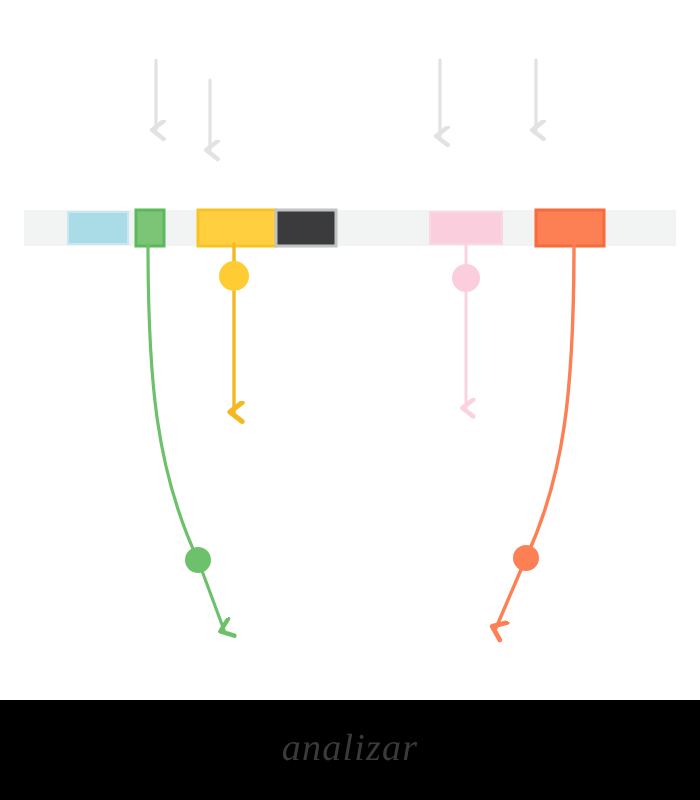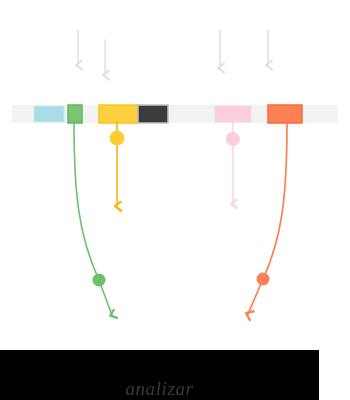--- a/index.html
+++ b/index.html
@@ -20,25 +20,25 @@
     left: 0;
     top: 0;
     width: 350px;
     height: 400px;
     display: block;
   }
   #footer {
     position: absolute;
     left: 0;
     top: 350px;
-    width: 319px;
+    width: 350px;
     height: 50px;
     background: #000000;
     display: flex;
-    align-items: flex-end;
+    align-items: center;
     justify-content: center;
   }
   #footer-label {
     font-family: "Liberation Serif", "DejaVu Serif", serif;
     font-style: italic;
     font-size: 19px;
     letter-spacing: 0.6px;
     color: #3a3a3a;
     user-select: none;
   }

